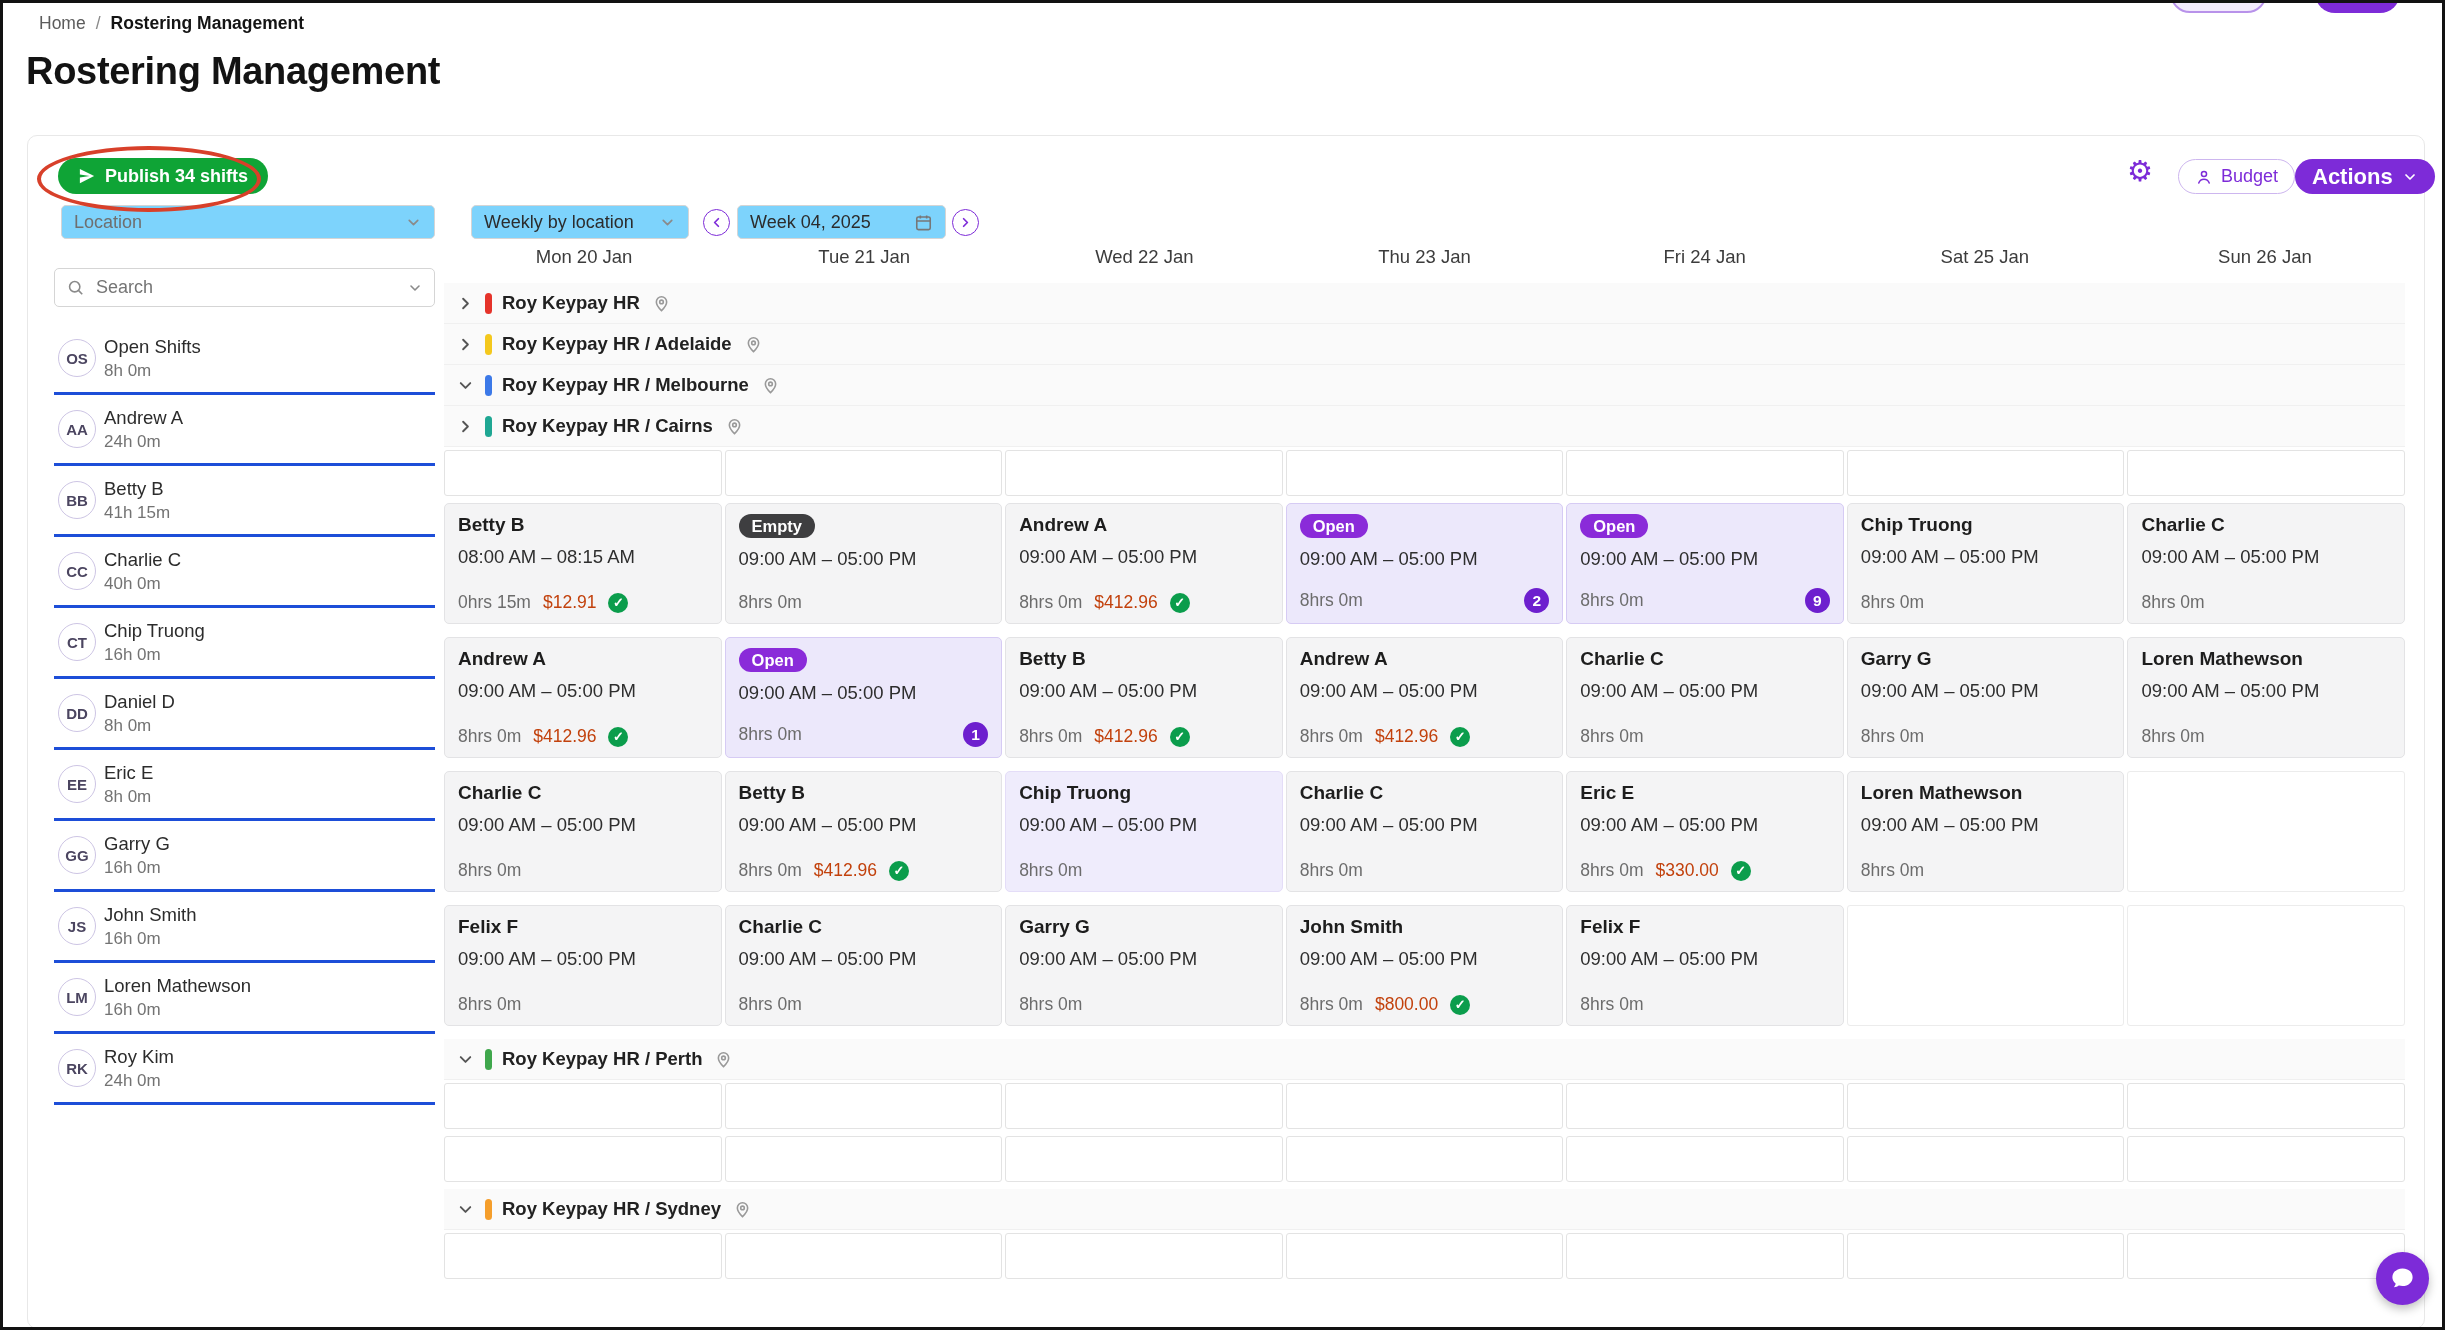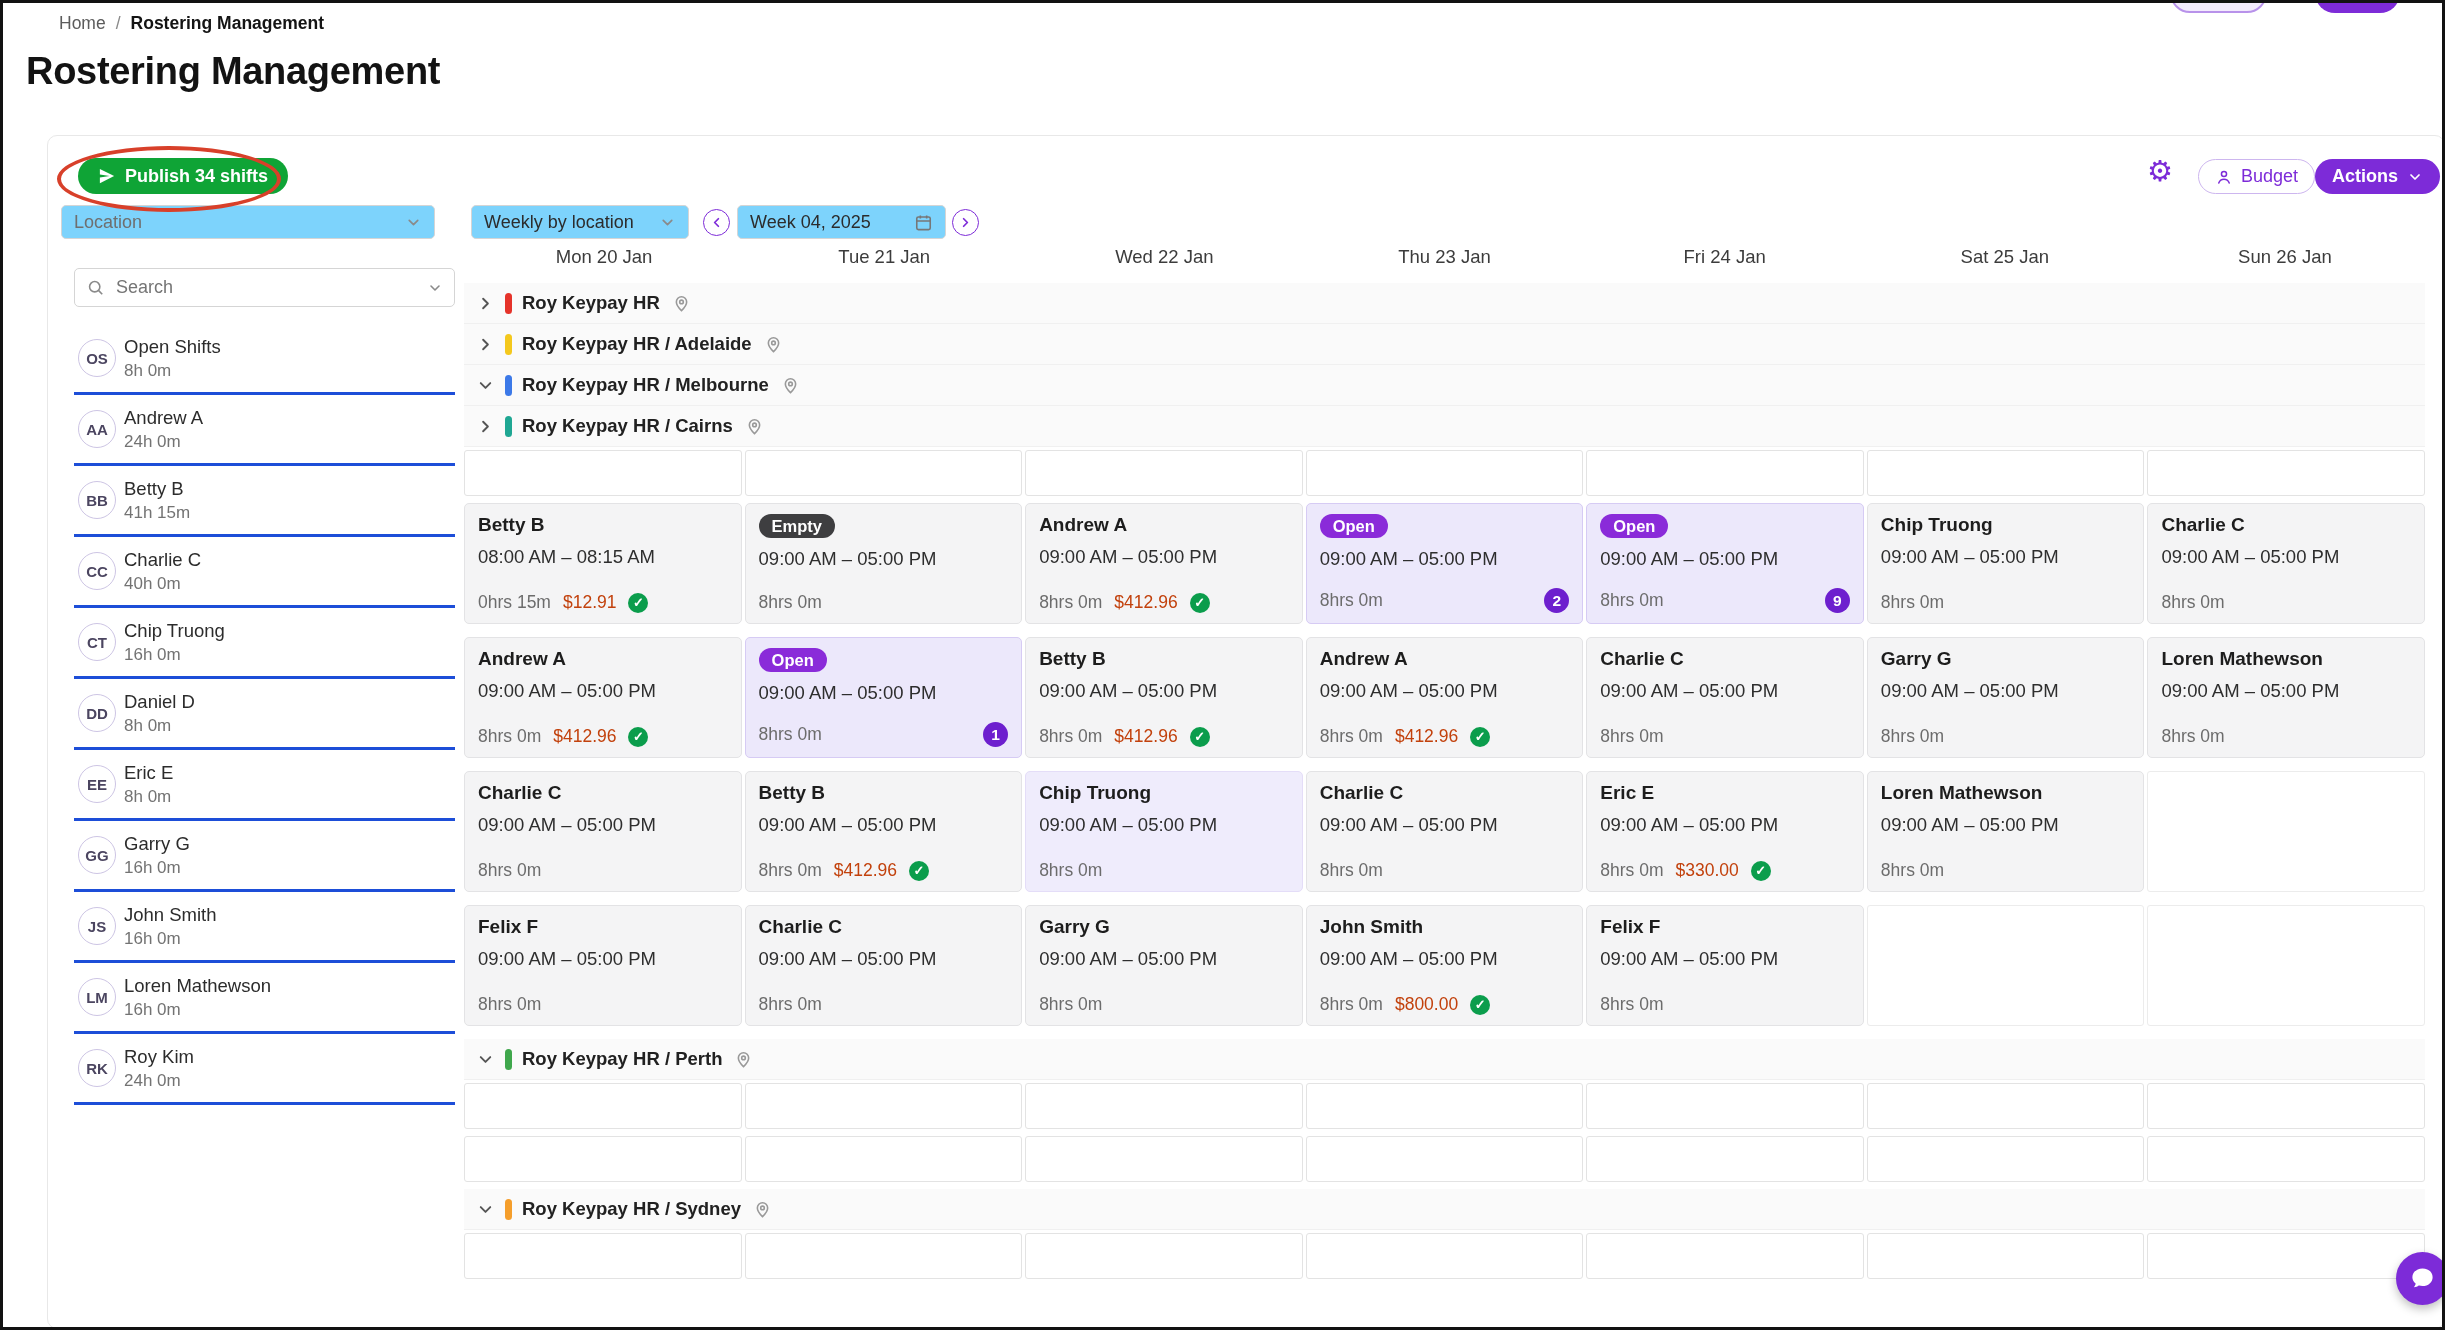--- a/index.html
+++ b/index.html
@@ -1,37 +1,37 @@
 <!DOCTYPE html>
 <html><head>
 <meta charset="utf-8">
 <style>
   html,body{margin:0;padding:0;background:#fff;}
   .page{position:relative;width:2445px;height:1330px;background:#fff;border:3px solid #121212;
         box-sizing:border-box;overflow:hidden;font-family:"Liberation Sans",sans-serif;}
-  .abs{position:absolute;margin-left:20px;}
+  .abs{position:absolute;}
   
   .breadcrumb{left:36px;top:10px;font-size:17.5px;display:flex;gap:10px;align-items:center;color:#555;}
   .bc-home{color:#5c5c5c;}
   .bc-sep{color:#8a8a8a;}
   .bc-current{font-weight:700;color:#141414;}
   .page-title{left:23px;top:47px;margin:0;font-size:38px;font-weight:700;color:#131313;letter-spacing:-.3px;}
   .panel{left:24px;top:132px;width:2396px;height:1192px;border:1px solid #e8e8e8;border-radius:10px;background:#fff;}
   .cutoff{position:absolute;height:40px;border-radius:20px;top:-30px;z-index:5;}
   .cutoff.outline{left:2167px;width:97px;border:2px solid #b892ea;background:#f3ebfd;box-sizing:border-box;}
   .cutoff.filled{left:2312px;width:85px;background:#7D2BD8;}
   
   .publish-btn{left:55px;top:155px;height:36px;background:#0FA436;color:#fff;border:none;border-radius:18px;
     font-size:18px;font-weight:600;display:flex;align-items:center;gap:9px;padding:0 20px;cursor:pointer;font-family:inherit;z-index:3;}
   .annotation{left:34px;top:143px;width:216px;height:58px;border:4px solid #D8402A;border-radius:50%;z-index:4;pointer-events:none;}
   .gear-btn{left:2124px;top:154px;font-size:29px;color:#7D2BD8;background:none;border:none;cursor:pointer;line-height:1;padding:0;}
   .budget-btn{left:2175px;top:156px;height:35px;border-radius:18px;border:1.5px solid #cdb6ef;background:#fff;color:#7D2BD8;
     font-size:18px;display:flex;gap:8px;align-items:center;padding:0 16px;cursor:pointer;font-family:inherit;}
   .actions-btn{left:2292px;top:156px;height:35px;border-radius:18px;background:#7D2BD8;border:none;color:#fff;
-    font-size:18px;font-weight:600;display:flex;gap:9px;align-items:center;padding:0 17px;cursor:pointer;font-family:inherit;}
+    font-size:22px;font-weight:600;display:flex;gap:9px;align-items:center;padding:0 17px;cursor:pointer;font-family:inherit;}
   
   .sel{position:absolute;height:34px;border:1px solid #d5d5d5;border-radius:5px;background:#7dd3fc;display:flex;
     align-items:center;padding:0 12px;font-size:18px;box-sizing:border-box;cursor:pointer;}
   .sel .sp{flex:1;}
   .location-sel{left:58px;top:202px;width:374px;color:#6f6f6f;}
   .view-sel{left:468px;top:202px;width:218px;color:#2c2c2c;}
   .date-field{left:734px;top:202px;width:209px;color:#2c2c2c;}
   .nav-circle{position:absolute;width:27px;height:27px;border-radius:50%;border:1.7px solid #7D2BD8;background:#fff;
     display:flex;align-items:center;justify-content:center;padding:0;cursor:pointer;}
   .prev{left:700px;top:206px;} .next{left:949px;top:206px;}

